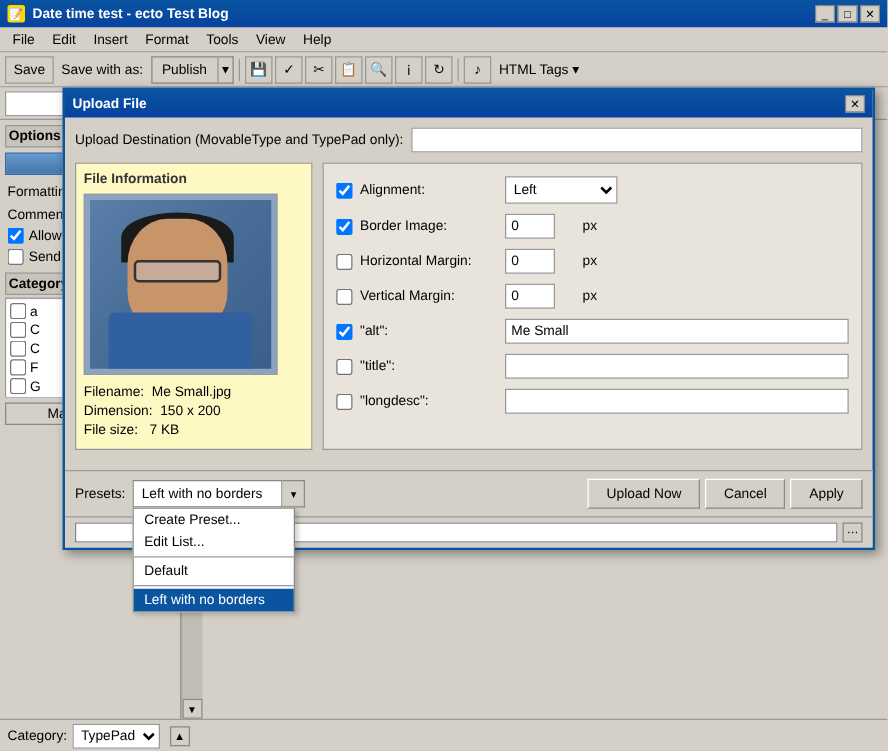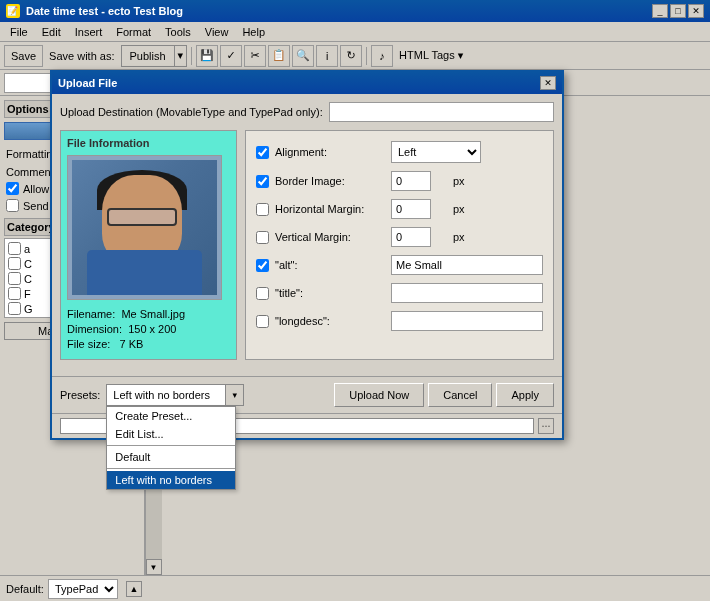--- a/index.html
+++ b/index.html
@@ -265,21 +265,21 @@
       justify-content: center;
       font-size: 9px;
       cursor: pointer;
     }
 
     
     .dialog-overlay {
       position: absolute;
       top: 70px;
       left: 50px;
-      width: 514px;
+      width: 650px;
       background: #d4d0c8;
       border: 2px solid #0a54a0;
       box-shadow: 3px 3px 8px rgba(0,0,0,0.4);
       z-index: 100;
     }
     .dialog-title-bar {
       background: linear-gradient(to bottom, #0a54a0, #0742a0);
       color: white;
       padding: 3px 6px;
       display: flex;
@@ -323,21 +323,21 @@
     }
     .dialog-content {
       display: flex;
       gap: 8px;
     }
 
     
     .file-info-panel {
       width: 190px;
       border: 1px solid #999;
-      background: #5eead4;
+      background: #fef9c3;
       padding: 6px;
     }
     .file-info-title {
       font-size: 11px;
       font-weight: bold;
       margin-bottom: 6px;
       color: #333;
     }
     .file-preview {
       width: 155px;
@@ -823,19 +823,19 @@
 
   <div class="scrollbar-area">
     <div class="scroll-btn">▲</div>
     <div class="scroll-track"></div>
     <div class="scroll-btn">▼</div>
   </div>
 </div>
 
 <div class="status-bar">
   <div class="status-dropdown">
-    <span>Default:</span>
+    <span>Category:</span>
     <select class="status-select">
       <option>TypePad</option>
     </select>
   </div>
   <div class="scroll-arrow">▲</div>
 </div>
 
 </body></html>

